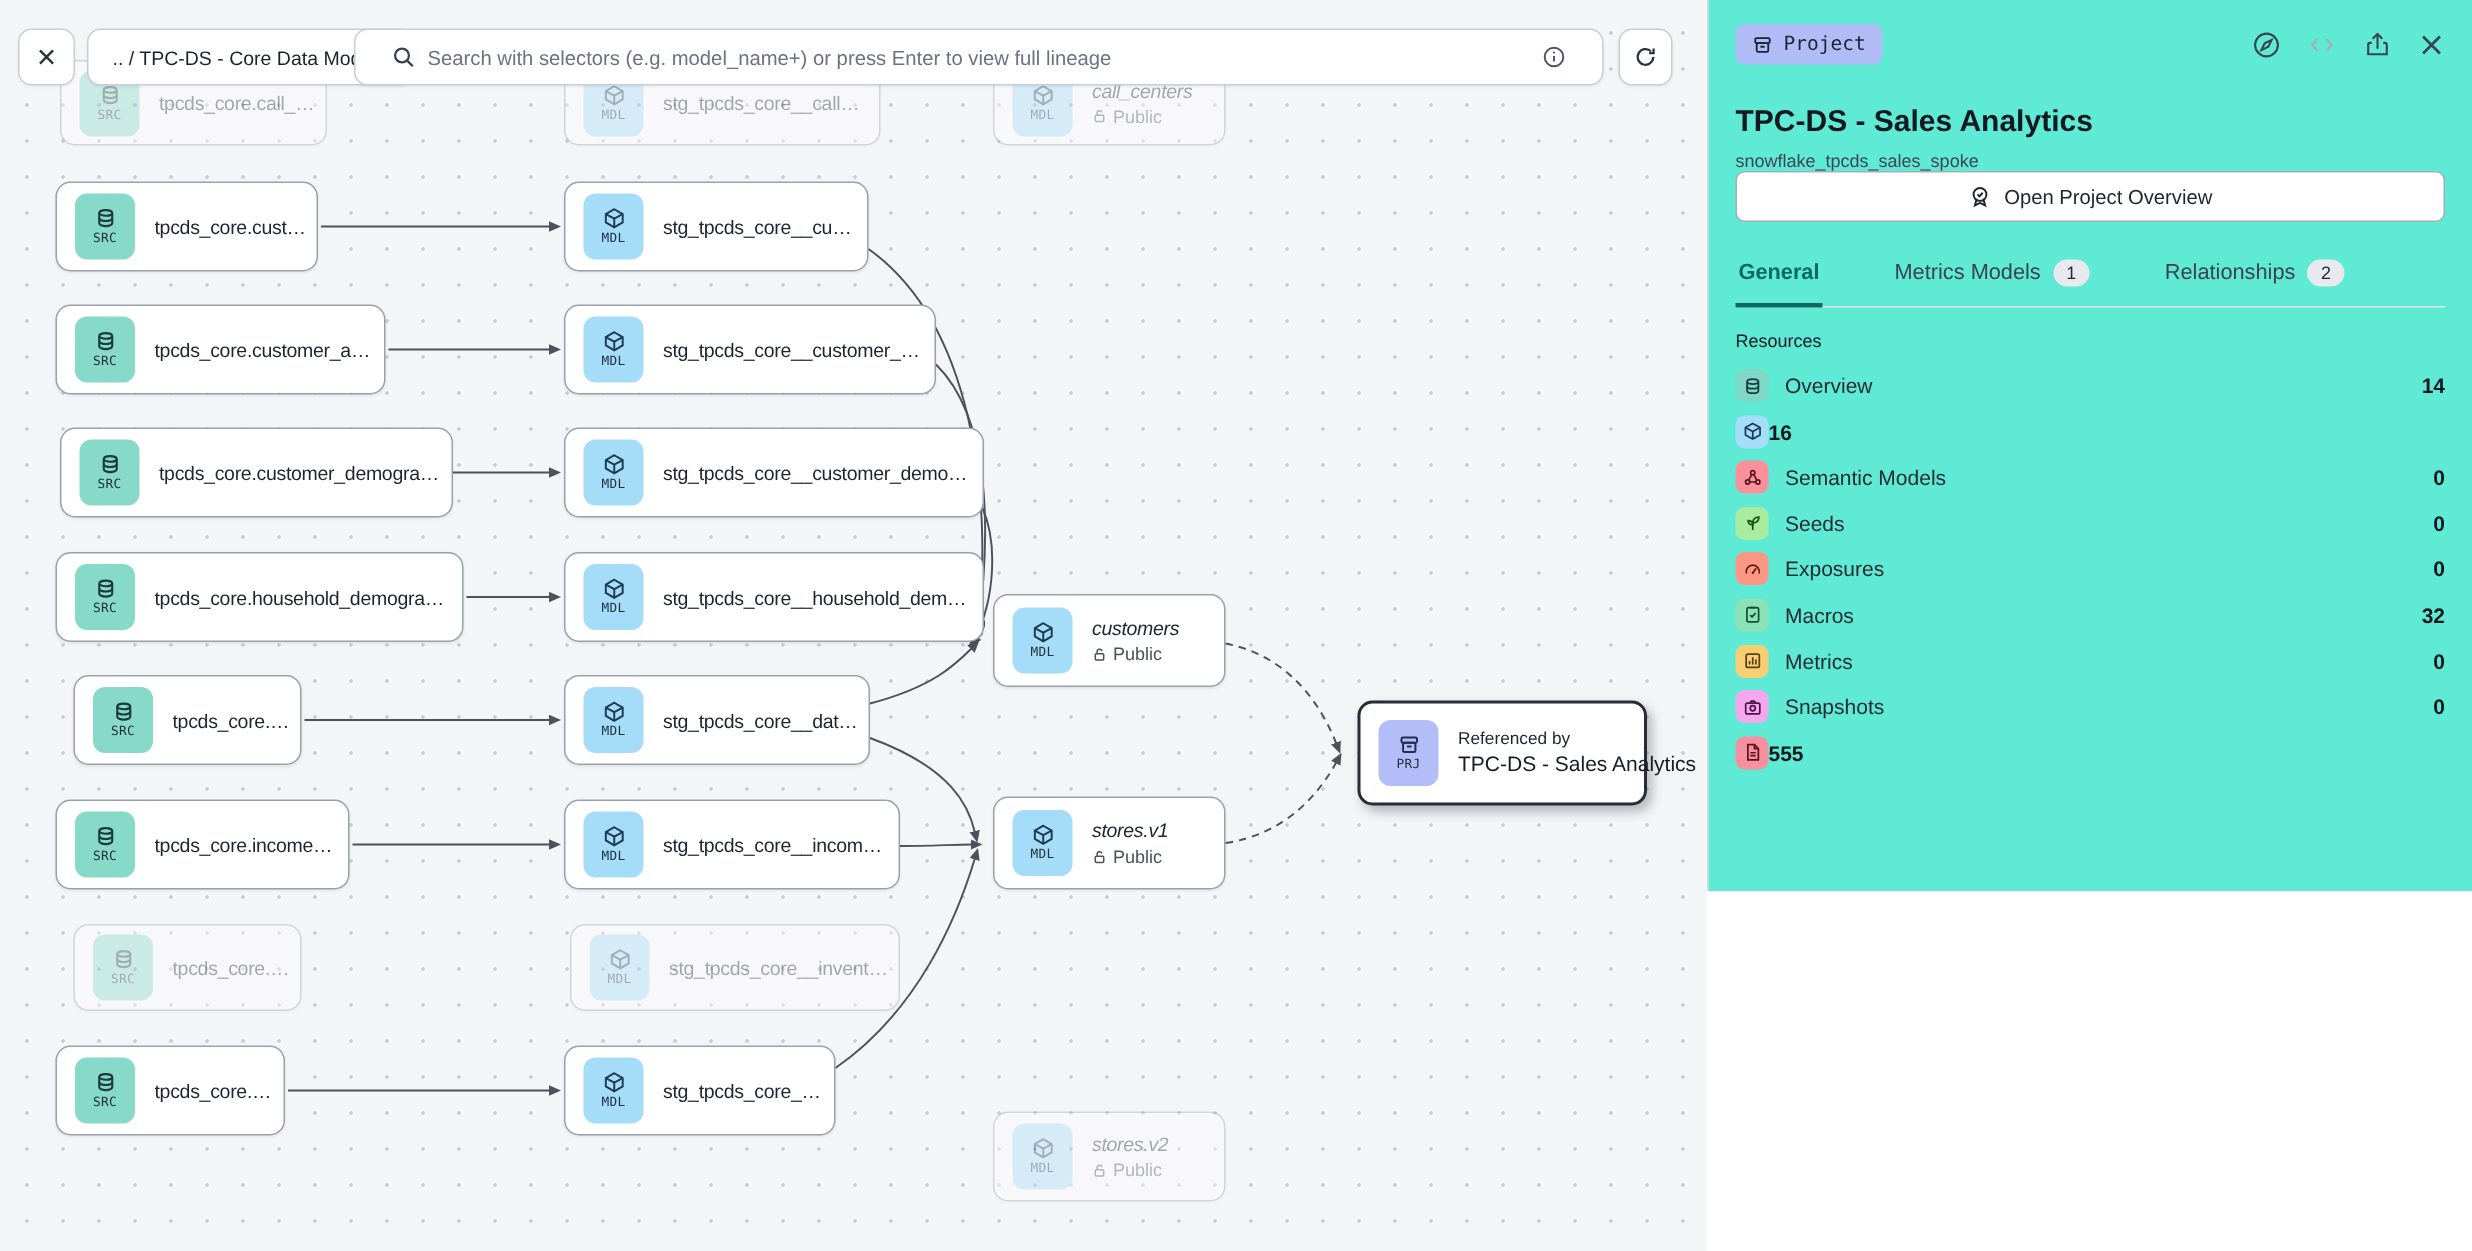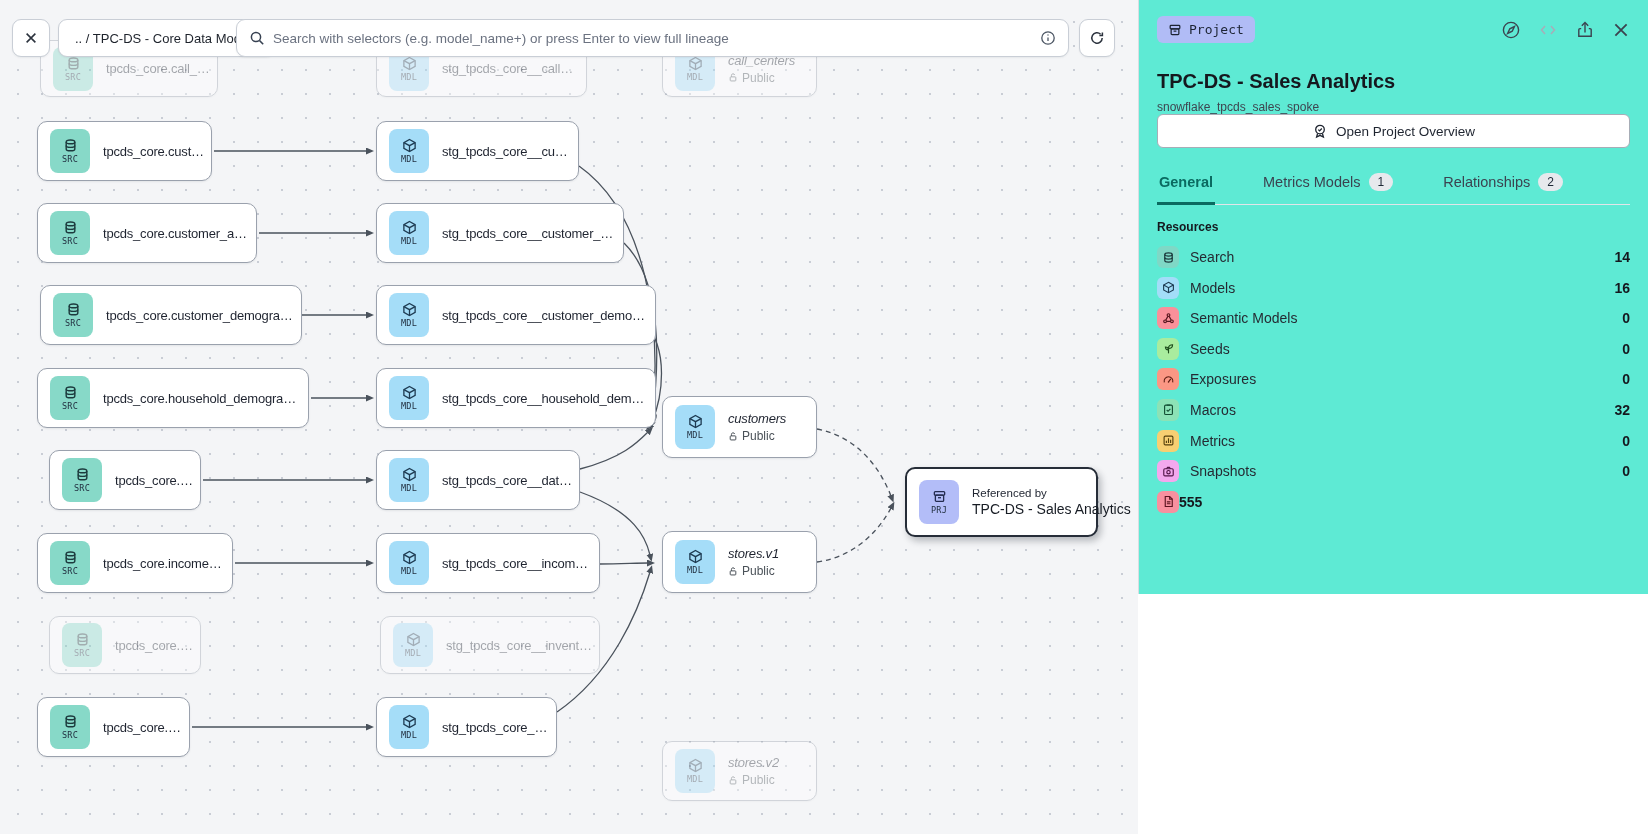--- a/index.html
+++ b/index.html
@@ -12,21 +12,21 @@
     background-size:24px 24px; background-position:6px 10px; }
   .edges { position:absolute; left:0; top:0; z-index:1; pointer-events:none; }
 
   
   .tb-btn, .crumb, .searchbar { position:absolute; top:19px; background:#fff;
     border:1px solid #c9ced6; border-radius:9px; box-shadow:0 1px 2px rgba(20,30,40,.06);
     display:flex; align-items:center; z-index:10; height:38px; color:#2a3몬2f3a; }
   .tb-btn { width:38px; justify-content:center; cursor:pointer; }
   #btn-close-left { left:12px; }
   .crumb { left:58px; padding:0 16px; font-size:13px; color:#1d222b; cursor:pointer; }
-  .searchbar { left:236px; width:833px; padding:0 12px; gap:8px; }
+  .searchbar { left:236px; width:833px; padding:0 24px; gap:8px; }
   .searchbar input { border:none; outline:none; flex:1; font-size:13.5px; color:#1f2430; background:transparent; font-family:"Liberation Sans",sans-serif; }
   .searchbar input::placeholder { color:#6b7280; }
   #btn-refresh { left:1079px; width:36px; }
   .icon { display:inline-flex; align-items:center; justify-content:center; }
 
   
   .node { position:absolute; z-index:2; background:#fff; border:1px solid #9aa1ad; border-radius:10px;
     display:flex; align-items:center; padding-left:12px; padding-right:6px;
     box-shadow:0 1px 2px rgba(25,35,45,.08); height:60px; cursor:pointer; }
   .node.faded { opacity:.38; }
@@ -52,21 +52,21 @@
   .p-title { margin-top:27px; font-size:20px; font-weight:700; color:#15181e; }
   .p-sub { margin-top:7px; font-size:12px; color:#3e4550; }
   .overview-btn { width:100%; height:34px; background:#fff; border:1px solid #a7adb7;
     border-radius:6px; display:flex; align-items:center; justify-content:center; gap:8px;
     font-size:13.5px; color:#1f2530; cursor:pointer; }
   .tabs { margin-top:21px; display:flex; gap:46px; border-bottom:1px solid #e2e5e9; }
   .tab { display:flex; align-items:center; gap:8px; padding:4px 2px 11px 2px; font-size:14.5px;
     color:#3b4350; cursor:pointer; border-bottom:3px solid transparent; margin-bottom:-1px;text-align:center; }
   .tab.active { color:#0b6a60; font-weight:700; border-bottom-color:#0b6a60; }
   .count-pill { background:#e7e9ed; border-radius:999px; font-size:12px; color:#1f2937; padding:2px 9px; }
-  .res-head { margin-top:15px; font-size:12px; font-weight:700; color:#15181e; }
+  .res-head { margin-top:15px; font-size:12px; font-weight:400; color:#15181e; }
   .res-list { margin-top:12px; }
   .res-row { display:flex; align-items:center; height:22px; margin-bottom:8.6px; cursor:pointer; }
   .res-ic { width:22px; height:22px; border-radius:6px; display:flex; align-items:center; justify-content:center; flex:none; }
   .res-name { margin-left:11px; font-size:14px; color:#252b33; flex:1; }
   .res-count { font-size:14px; font-weight:700; color:#15181e; }
   svg { display:block; }
 </style>
 </head>
 <body>
 
@@ -483,31 +483,30 @@
 
   <div class="res-list">
     <div class="res-row">
       <span class="res-ic" style="background: rgb(127, 216, 198);">
           <svg width="13" height="13" viewBox="0 0 16 16" fill="none" stroke="#1c3a3d" stroke-width="1.5">
             <ellipse cx="8" cy="4.2" rx="4.6" ry="2"></ellipse>
             <path d="M3.4 4.2v7.4c0 1.1 2.1 2 4.6 2s4.6-.9 4.6-2V4.2"></path>
             <path d="M3.4 8c0 1.1 2.1 2 4.6 2s4.6-.9 4.6-2"></path>
           </svg>
         </span>
-      <span class="res-name">Search</span>
+      <span class="res-name">Overview</span>
       <span class="res-count">14</span>
     </div>
     <div class="res-row">
       <span class="res-ic" style="background: rgb(163, 221, 248);">
           <svg width="13" height="13" viewBox="0 0 16 16" fill="none" stroke="#1e3b52" stroke-width="1.4">
             <path d="M8 1.6 14 5v6L8 14.4 2 11V5z"></path>
             <path d="M2 5l6 3.2L14 5M8 8.2v6.2"></path>
           </svg>
         </span>
-      <span class="res-name">Models</span>
       <span class="res-count">16</span>
     </div>
     <div class="res-row">
       <span class="res-ic" style="background: rgb(249, 144, 154);">
           <svg width="13" height="13" viewBox="0 0 16 16" fill="none" stroke="#57151e" stroke-width="1.4">
             <circle cx="8" cy="3.8" r="1.7"></circle>
             <circle cx="3.8" cy="11.5" r="1.7"></circle>
             <circle cx="12.2" cy="11.5" r="1.7"></circle>
             <path d="M7.2 5.4 4.6 10M8.8 5.4l2.6 4.6M5.6 11.5h4.8"></path>
           </svg>

